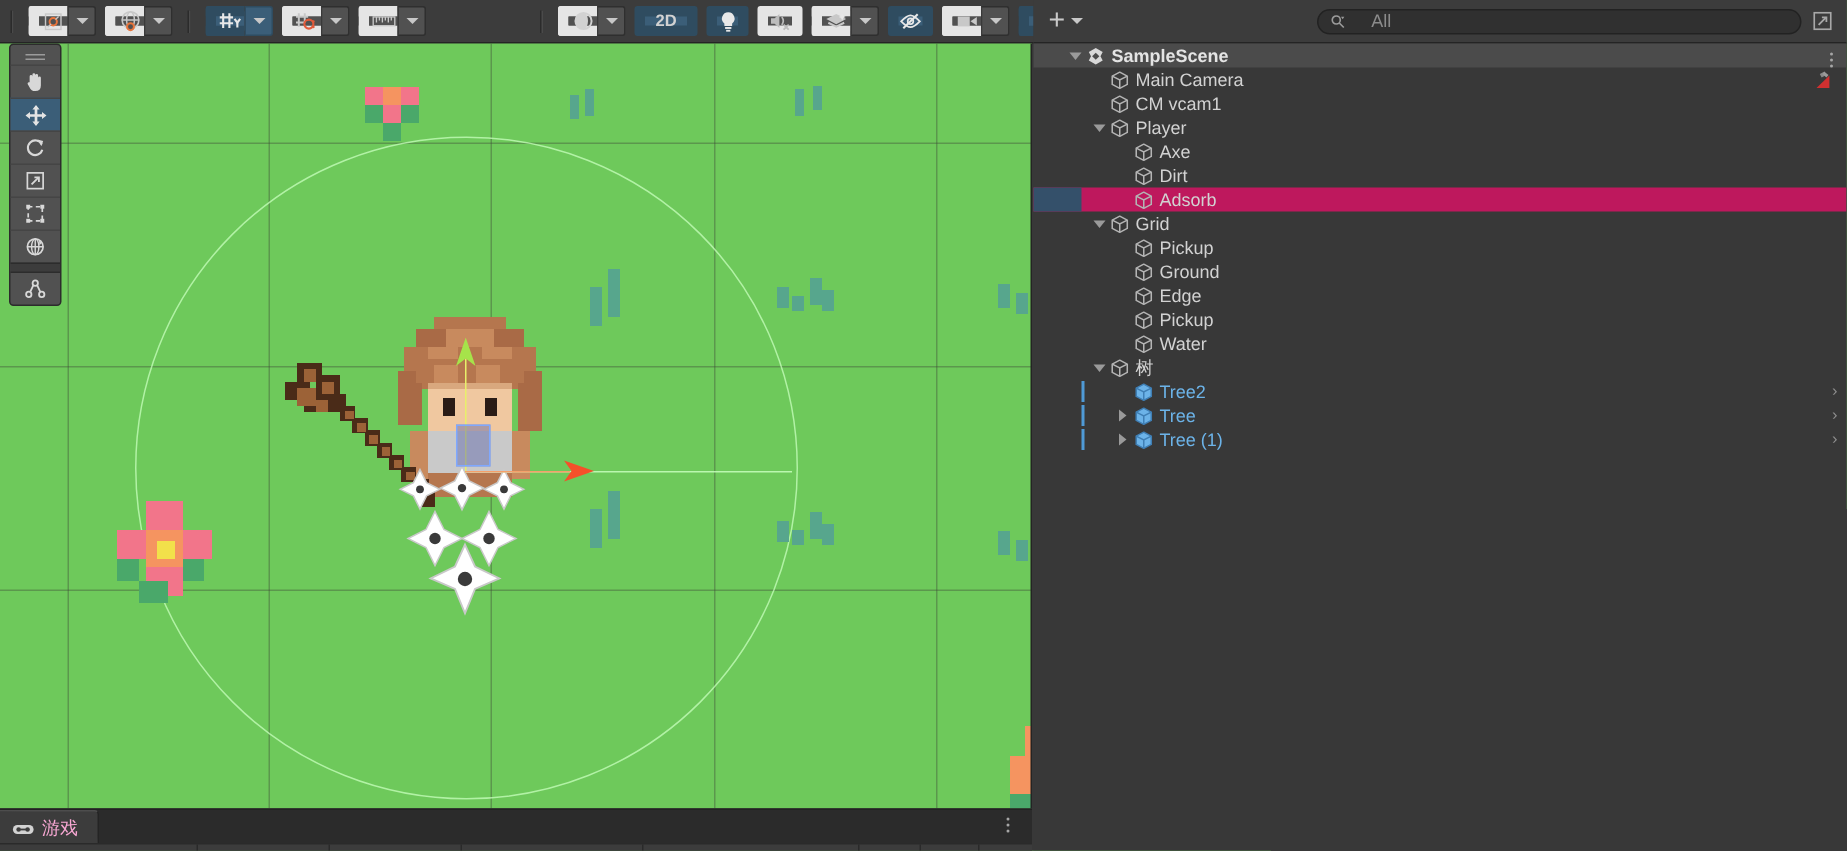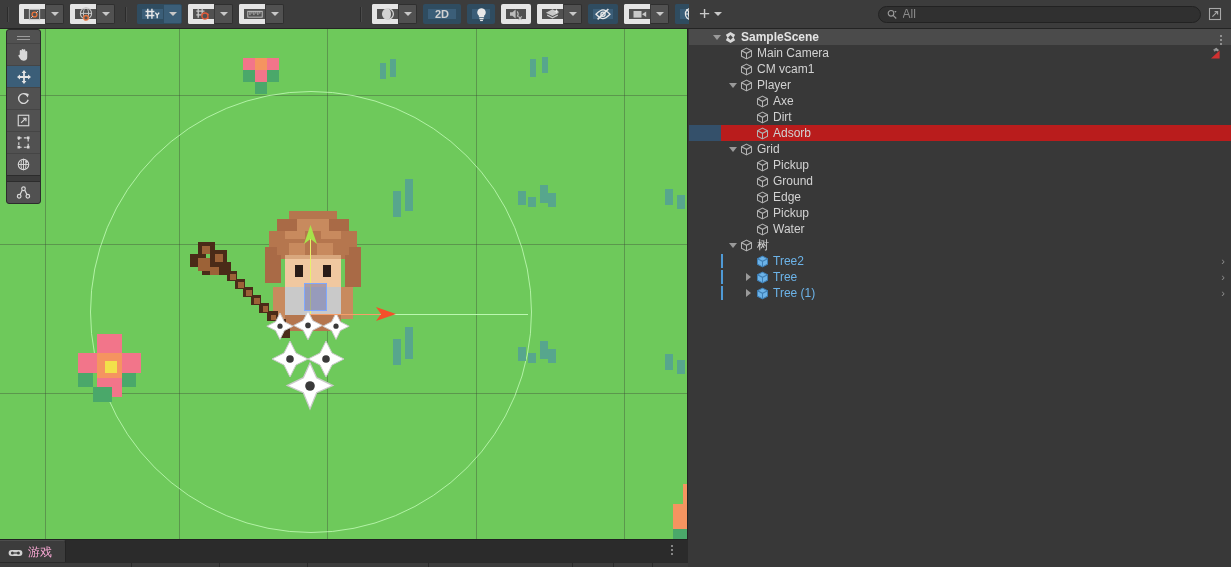--- a/index.html
+++ b/index.html
@@ -7,21 +7,21 @@
        font-family:"Liberation Sans","DejaVu Sans",sans-serif;
        font-size:12px;color:#d2d2d2;-webkit-font-smoothing:antialiased;}
   #app{position:relative;width:1231px;height:567px;}
 
   
   .toolbar{position:absolute;left:0;top:0;width:1231px;height:29px;
            background:#3c3c3c;border-bottom:1px solid #242424;
            display:flex;align-items:center;box-sizing:border-box;}
   .sep{width:1px;height:15px;background:#2b2b2b;margin:0 7px;
        border-right:1px solid #4a4a4a;}
-  .btn{height:20px;min-width:26px;background:#515151;border:5px solid #e5e5e5;
+  .btn{height:20px;min-width:26px;background:#515151;border:7px solid #e5e5e5;
        border-radius:2px;display:flex;align-items:center;justify-content:center;
        box-sizing:border-box;margin:0;}
   .btn.on{background:#3b5e78;border-color:#2f4c60;}
   .btn.lbl{font-size:11px;font-weight:bold;color:#d2d2d2;padding:0 7px;}
   .cmb{display:flex;align-items:center;margin:0 3px;}
   .cmb .btn{border-top-right-radius:0;border-bottom-right-radius:0;border-right:none;}
   .cmb .arw{height:20px;width:19px;background:#515151;border:1px solid #2f2f2f;
             border-left:1px solid #3a3a3a;border-top-left-radius:0;border-bottom-left-radius:0;
             border-radius:0 2px 2px 0;display:flex;align-items:center;justify-content:center;
             box-sizing:border-box;}
@@ -69,29 +69,29 @@
                background:#3c3c3c;border-top:1px solid #2a2a2a;}
   .bsep{position:absolute;top:0;width:1px;height:5px;background:#2a2a2a;}
 
   
   .hier{position:absolute;left:689px;top:0;width:542px;height:567px;background:#383838;}
   .hier-tb{height:29px;background:#3c3c3c;border-bottom:1px solid #242424;
            display:flex;align-items:center;box-sizing:border-box;padding:0 6px;}
   .plus{display:flex;align-items:center;gap:4px;padding:0 4px;height:20px;}
   .plus .pg{font-size:19px;line-height:14px;color:#c9c9c9;font-weight:300;}
   .search{flex:1;margin-left:152px;height:17px;background:#303030;border:1px solid #222;
-          border-radius:9px;display:flex;align-items:center;padding:0 8px;box-sizing:border-box;gap:5px;}
+          border-radius:9px;display:flex;align-items:center;padding:0 8px;box-sizing:border-box;gap:17px;}
   .search input{background:transparent;border:none;outline:none;color:#b5b5b5;
                 font-family:inherit;font-size:12px;width:100%;padding:0;}
   .search input::placeholder{color:#8b8b8b;}
   .lockbtn{width:20px;height:20px;display:flex;align-items:center;justify-content:center;margin-left:4px;}
 
   .row{height:16px;display:flex;align-items:center;position:relative;box-sizing:border-box;}
   .row.scene-root{background:#4b4b4b;}
-  .row.selected{background:#b91c1c;}
+  .row.selected{background:#be185d;}
   .row.selected .gutter{background:#34506a;}
   .gutter{position:absolute;left:0;top:0;width:32px;height:16px;}
   .twist{width:11px;display:flex;align-items:center;justify-content:center;flex:0 0 11px;}
   .tri-d{width:0;height:0;border-left:4px solid transparent;border-right:4px solid transparent;
          border-top:5px solid #9a9a9a;}
   .tri-r{width:0;height:0;border-top:4px solid transparent;border-bottom:4px solid transparent;
          border-left:5px solid #9a9a9a;}
   .ricon{width:16px;display:flex;align-items:center;justify-content:center;flex:0 0 16px;margin-right:3px;}
   .rlabel{font-size:12px;color:#d2d2d2;white-space:nowrap;text-align:center;}
   .rlabel.bold{font-weight:bold;color:#e4e4e4;}

